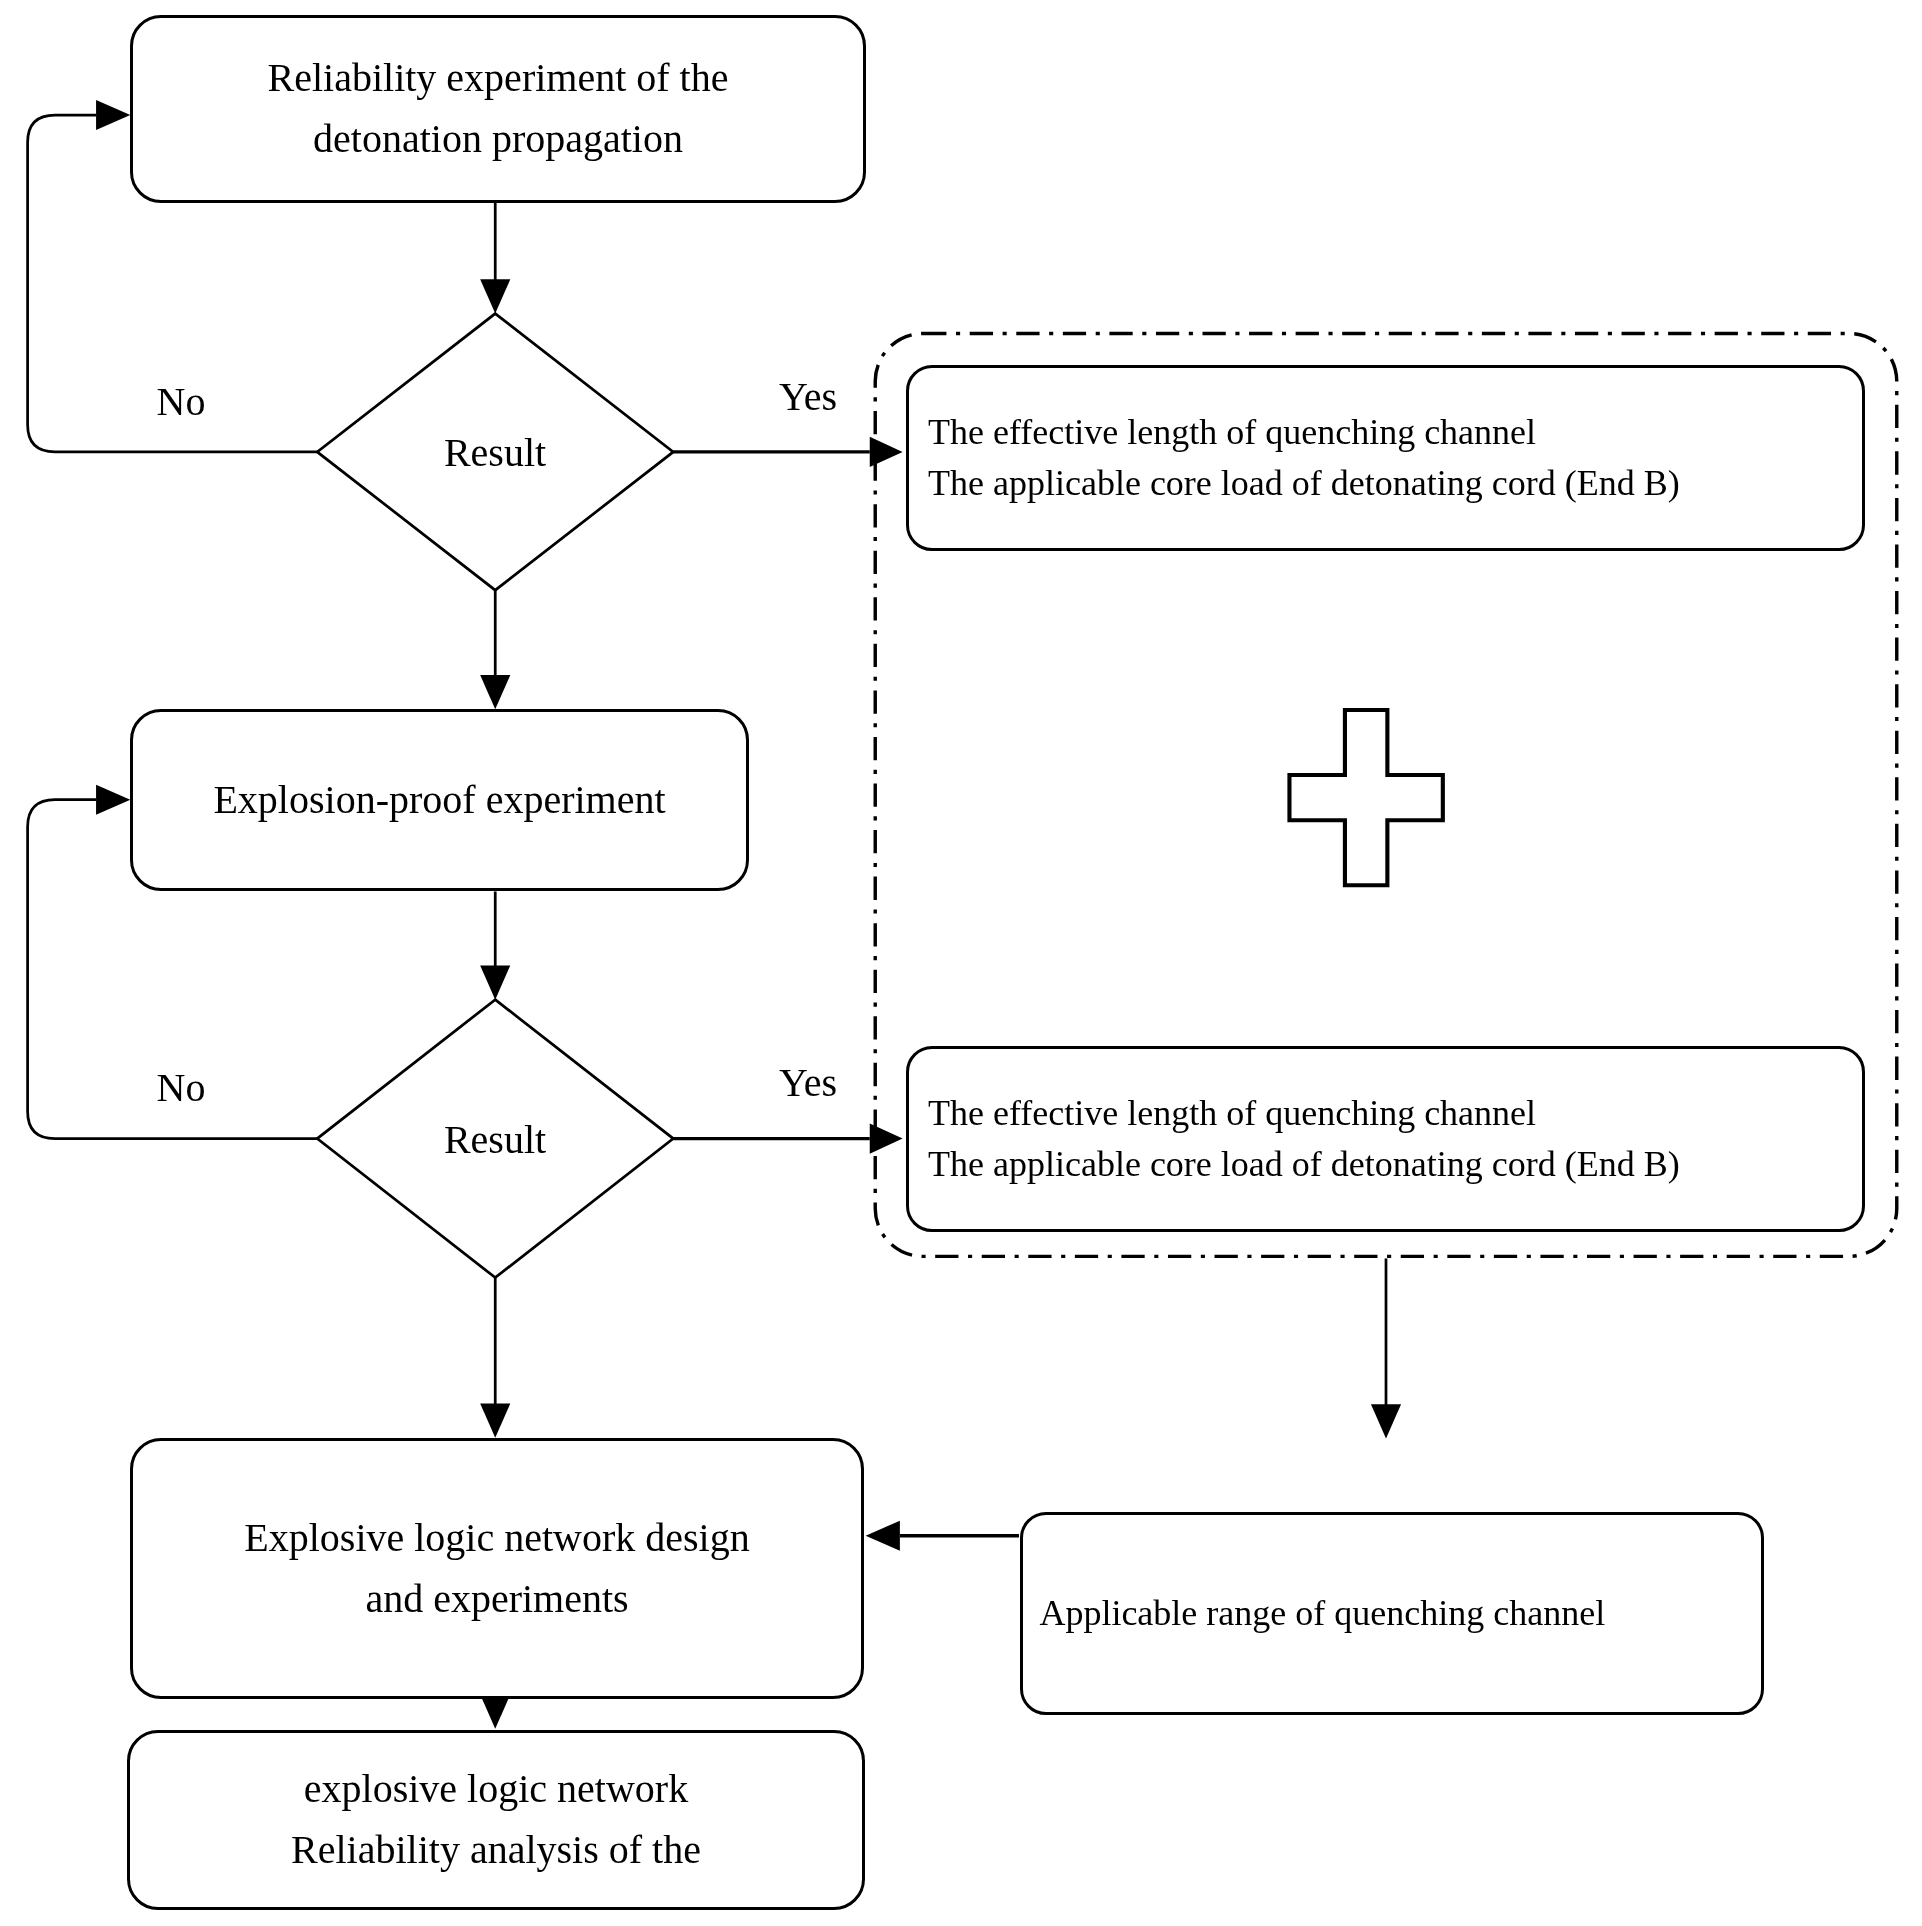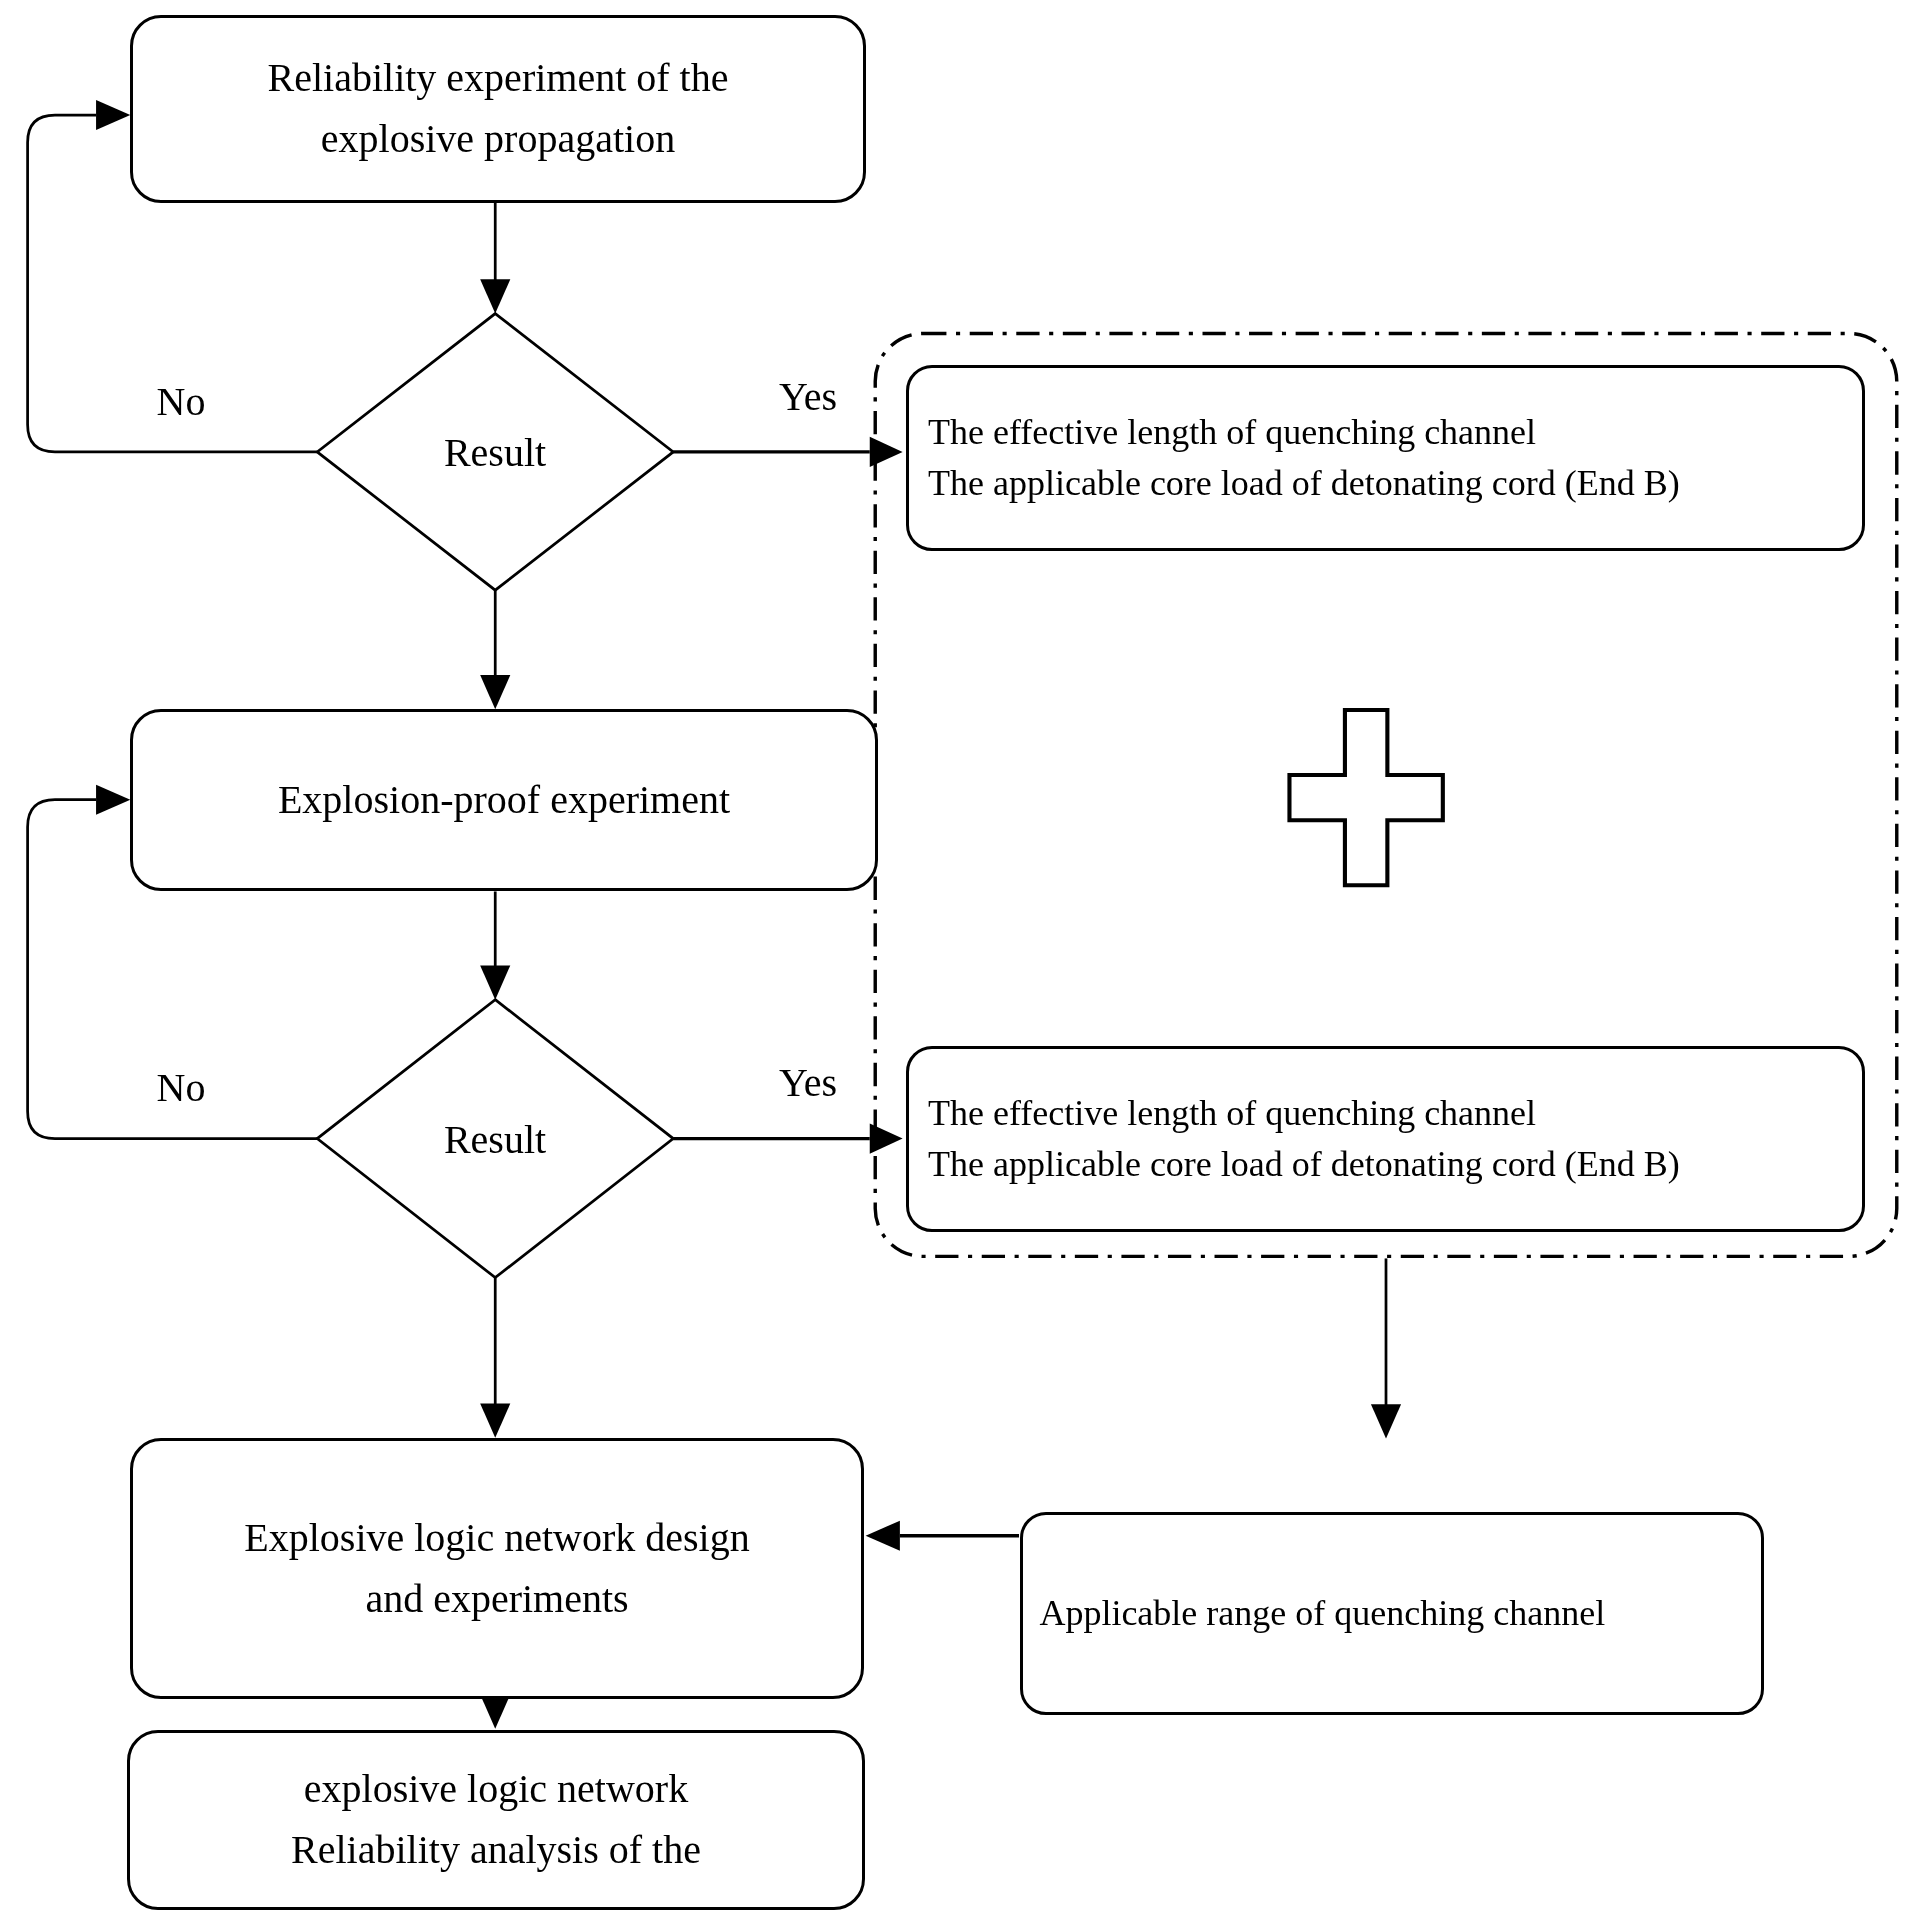--- a/index.html
+++ b/index.html
@@ -80,29 +80,29 @@
 
     <line x1="1488" y1="2243" x2="1314" y2="2243" stroke="#000" stroke-width="5"></line>
     <polygon points="1264,2243 1314,2221 1314,2265" fill="#000"></polygon>
 
     <line x1="723" y1="2400" x2="723" y2="2478" stroke="#000" stroke-width="4"></line>
     <polygon points="723,2525 701,2475 745,2475" fill="#000"></polygon>
   </svg>
 
   <div class="box center f-main r45" style="left:130px;top:15px;width:736px;height:188px;">
     <div class="line">Reliability experiment of the</div>
-    <div class="line">explosive propagation</div>
+    <div class="line">detonation propagation</div>
   </div>
 
   <div class="box leftalign f-side r38" style="left:906px;top:365px;width:959px;height:186px;padding:0 19px;">
     <div class="line">The effective length of quenching channel</div>
     <div class="line">The applicable core load of detonating cord (End B)</div>
   </div>
 
-  <div class="box center f-main r45" style="left:130px;top:709px;width:748px;height:182px;">
+  <div class="box center f-main r45" style="left:130px;top:709px;width:619px;height:182px;">
     <div class="line">Explosion-proof experiment</div>
   </div>
 
   <div class="box leftalign f-side r38" style="left:906px;top:1046px;width:959px;height:186px;padding:0 19px;">
     <div class="line">The effective length of quenching channel</div>
     <div class="line">The applicable core load of detonating cord (End B)</div>
   </div>
 
   <div class="box center f-main r45" style="left:130px;top:1438px;width:734px;height:261px;">
     <div class="line">Explosive logic network design</div>

